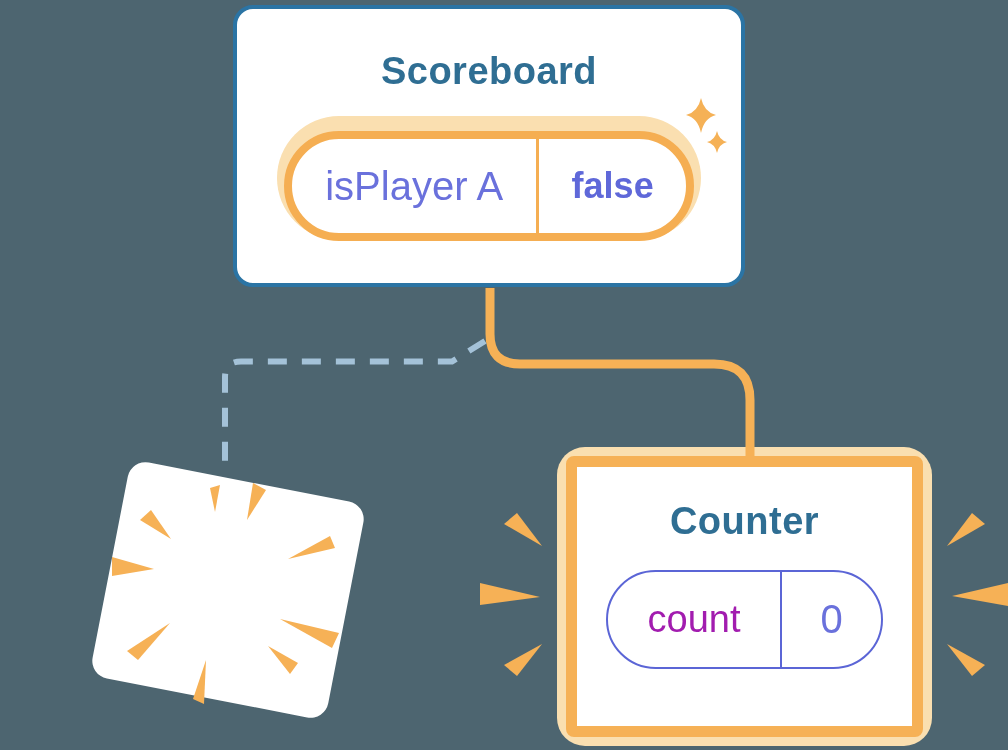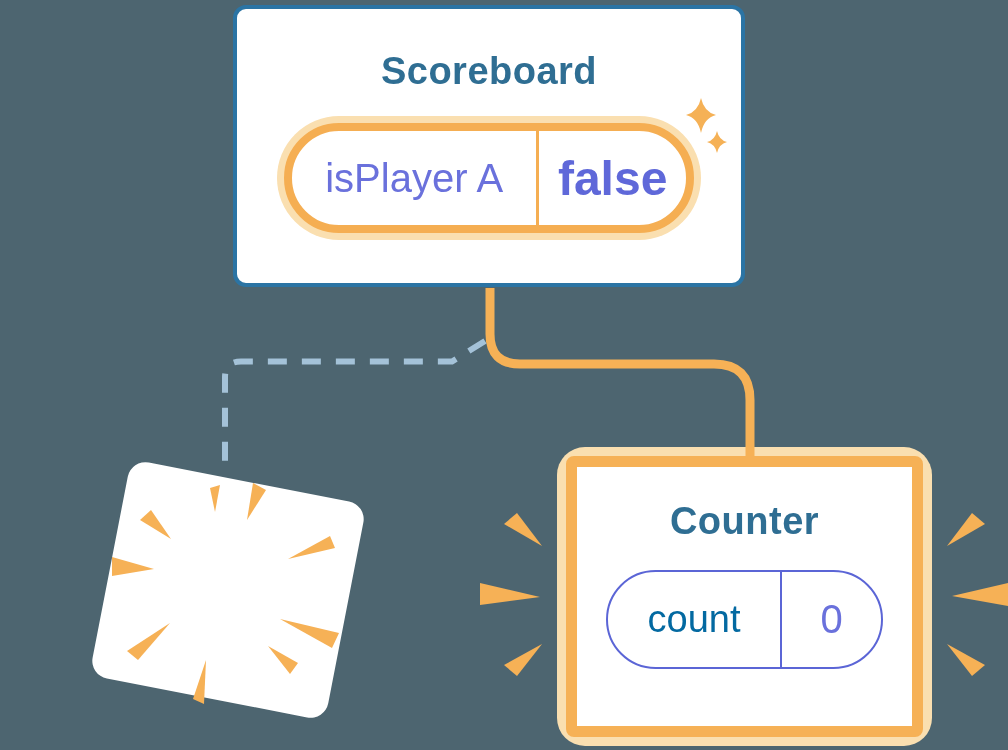--- a/index.html
+++ b/index.html
@@ -16,21 +16,21 @@
   svg{display:block;}
   .layer{position:absolute;left:0;top:0;pointer-events:none;}
 
   
   .scoreboard-card{
     position:absolute;left:233px;top:5px;
     width:512px;height:282px;
     box-sizing:border-box;
     background:#ffffff;
     border:4px solid #2B74A4;
-    border-radius:13px;
+    border-radius:20px;
     z-index:2;
   }
   .card-title{
     margin-top:41px;
     text-align:center;
     font-size:38px;
     font-weight:600;
     letter-spacing:.5px;
     color:#2F6E93;
   }
@@ -44,31 +44,32 @@
   }
   .sb-pill-inner{
     width:100%;height:100%;
     box-sizing:border-box;
     background:#ffffff;
     border:8px solid #F5AE52;
     border-radius:55px;
     display:flex;
     align-items:stretch;
     overflow:hidden;
+    margin-top:8px;
   }
   .sb-key{
     flex:0 0 62%;
     display:flex;align-items:center;justify-content:center;
     font-size:40px;color:#6A71DC;
   }
   .sb-div{flex:0 0 3px;background:#F5AE52;}
   .sb-val{
     flex:1 1 auto;
     display:flex;align-items:center;justify-content:center;
-    font-size:48px;font-weight:700;color:#5F68D9;
+    font-size:36px;font-weight:700;color:#5F68D9;
   }
   .sparkles{position:absolute;left:672px;top:92px;z-index:3;}
 
   
   .counter-card{
     position:absolute;left:557px;top:447px;
     width:375px;height:299px;
     box-sizing:border-box;
     background:#FADFB0;
     border-radius:28px;
@@ -96,21 +97,21 @@
     box-sizing:border-box;
     background:#ffffff;
     border:2.5px solid #5B65D6;
     border-radius:60px;
     display:flex;align-items:stretch;
     overflow:hidden;
   }
   .ct-key{
     flex:0 0 63%;
     display:flex;align-items:center;justify-content:center;
-    font-size:38px;color:#0369a1;
+    font-size:38px;color:#a21caf;
   }
   .ct-div{flex:0 0 2.5px;background:#5B65D6;}
   .ct-val{
     flex:1 1 auto;
     display:flex;align-items:center;justify-content:center;
     font-size:40px;color:#6A71DC;
   }
 
   
   .poof-card{

